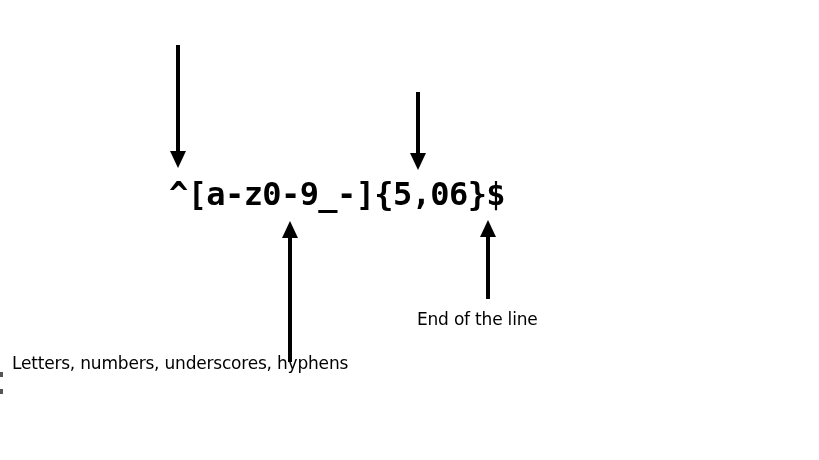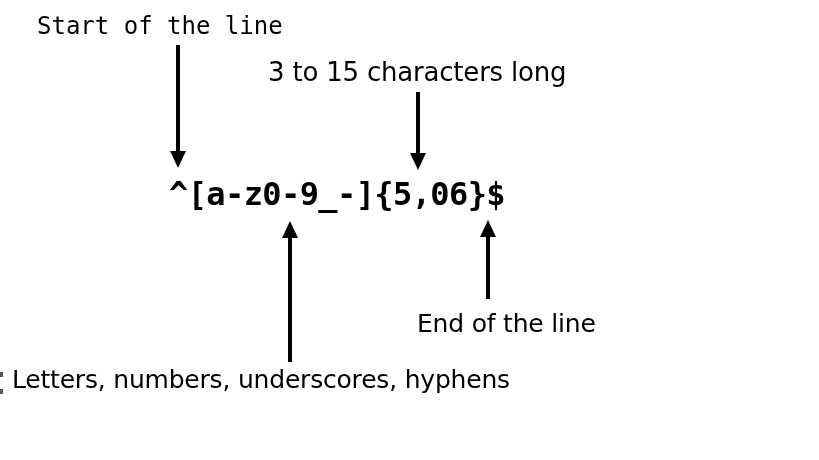--- a/index.html
+++ b/index.html
@@ -18,21 +18,21 @@
     position: absolute;
     font-family: "DejaVu Sans Mono", monospace;
     font-size: 24px;
     line-height: 1.15;
     color: var(--ink, #000);
     white-space: nowrap;
   }
   .label-sans {
     position: absolute;
     font-family: "DejaVu Sans", "Liberation Sans", sans-serif;
-    font-size: 25px;
+    font-size: 17px;
     line-height: 1.15;
     color: var(--ink, #000);
     white-space: nowrap;
     letter-spacing: -0.2px;
   }
   .regex {
     position: absolute;
     left: 169px;
     top: 175px;
     font-family: "DejaVu Sans Mono", monospace;
@@ -69,40 +69,38 @@
   .arrow.up   .head { top: 0;    border-bottom: 17px solid var(--ink, #000); }
 
   #arrow-start   { left: 170px; top: 45px;  height: 123px; }
   #arrow-length  { left: 410px; top: 92px;  height: 78px;  }
   #arrow-charset { left: 282px; top: 221px; height: 141px; }
   #arrow-end     { left: 480px; top: 220px; height: 79px;  }
 
   #label-start   { left: 37px;  top: 13px; }
   #label-length  { left: 268px; top: 58px; font-size: 26px; }
   #label-end     { left: 417px; top: 310px; }
-  #label-charset { left: 12px;  top: 366px; text-align: center; }
+  #label-charset { left: 12px;  top: 354px; text-align: center; }
 
   .edge-artifact {
     position: absolute;
     left: 0;
     width: 3px;
     height: 5px;
     background: #555;
   }
   #edge-artifact-1 { top: 372px; }
   #edge-artifact-2 { top: 389px; }
 </style>
 </head>
 <body>
 
 <div class="canvas">
 
-  <div id="label-start" class="label-mono">Start of the line</div>
 
-  <div id="label-length" class="label-sans">3 to 15 characters long</div>
 
   <div id="arrow-start" class="arrow down">
     <div class="shaft"></div>
     <div class="head"></div>
   </div>
 
   <div id="arrow-length" class="arrow down">
     <div class="shaft"></div>
     <div class="head"></div>
   </div>

